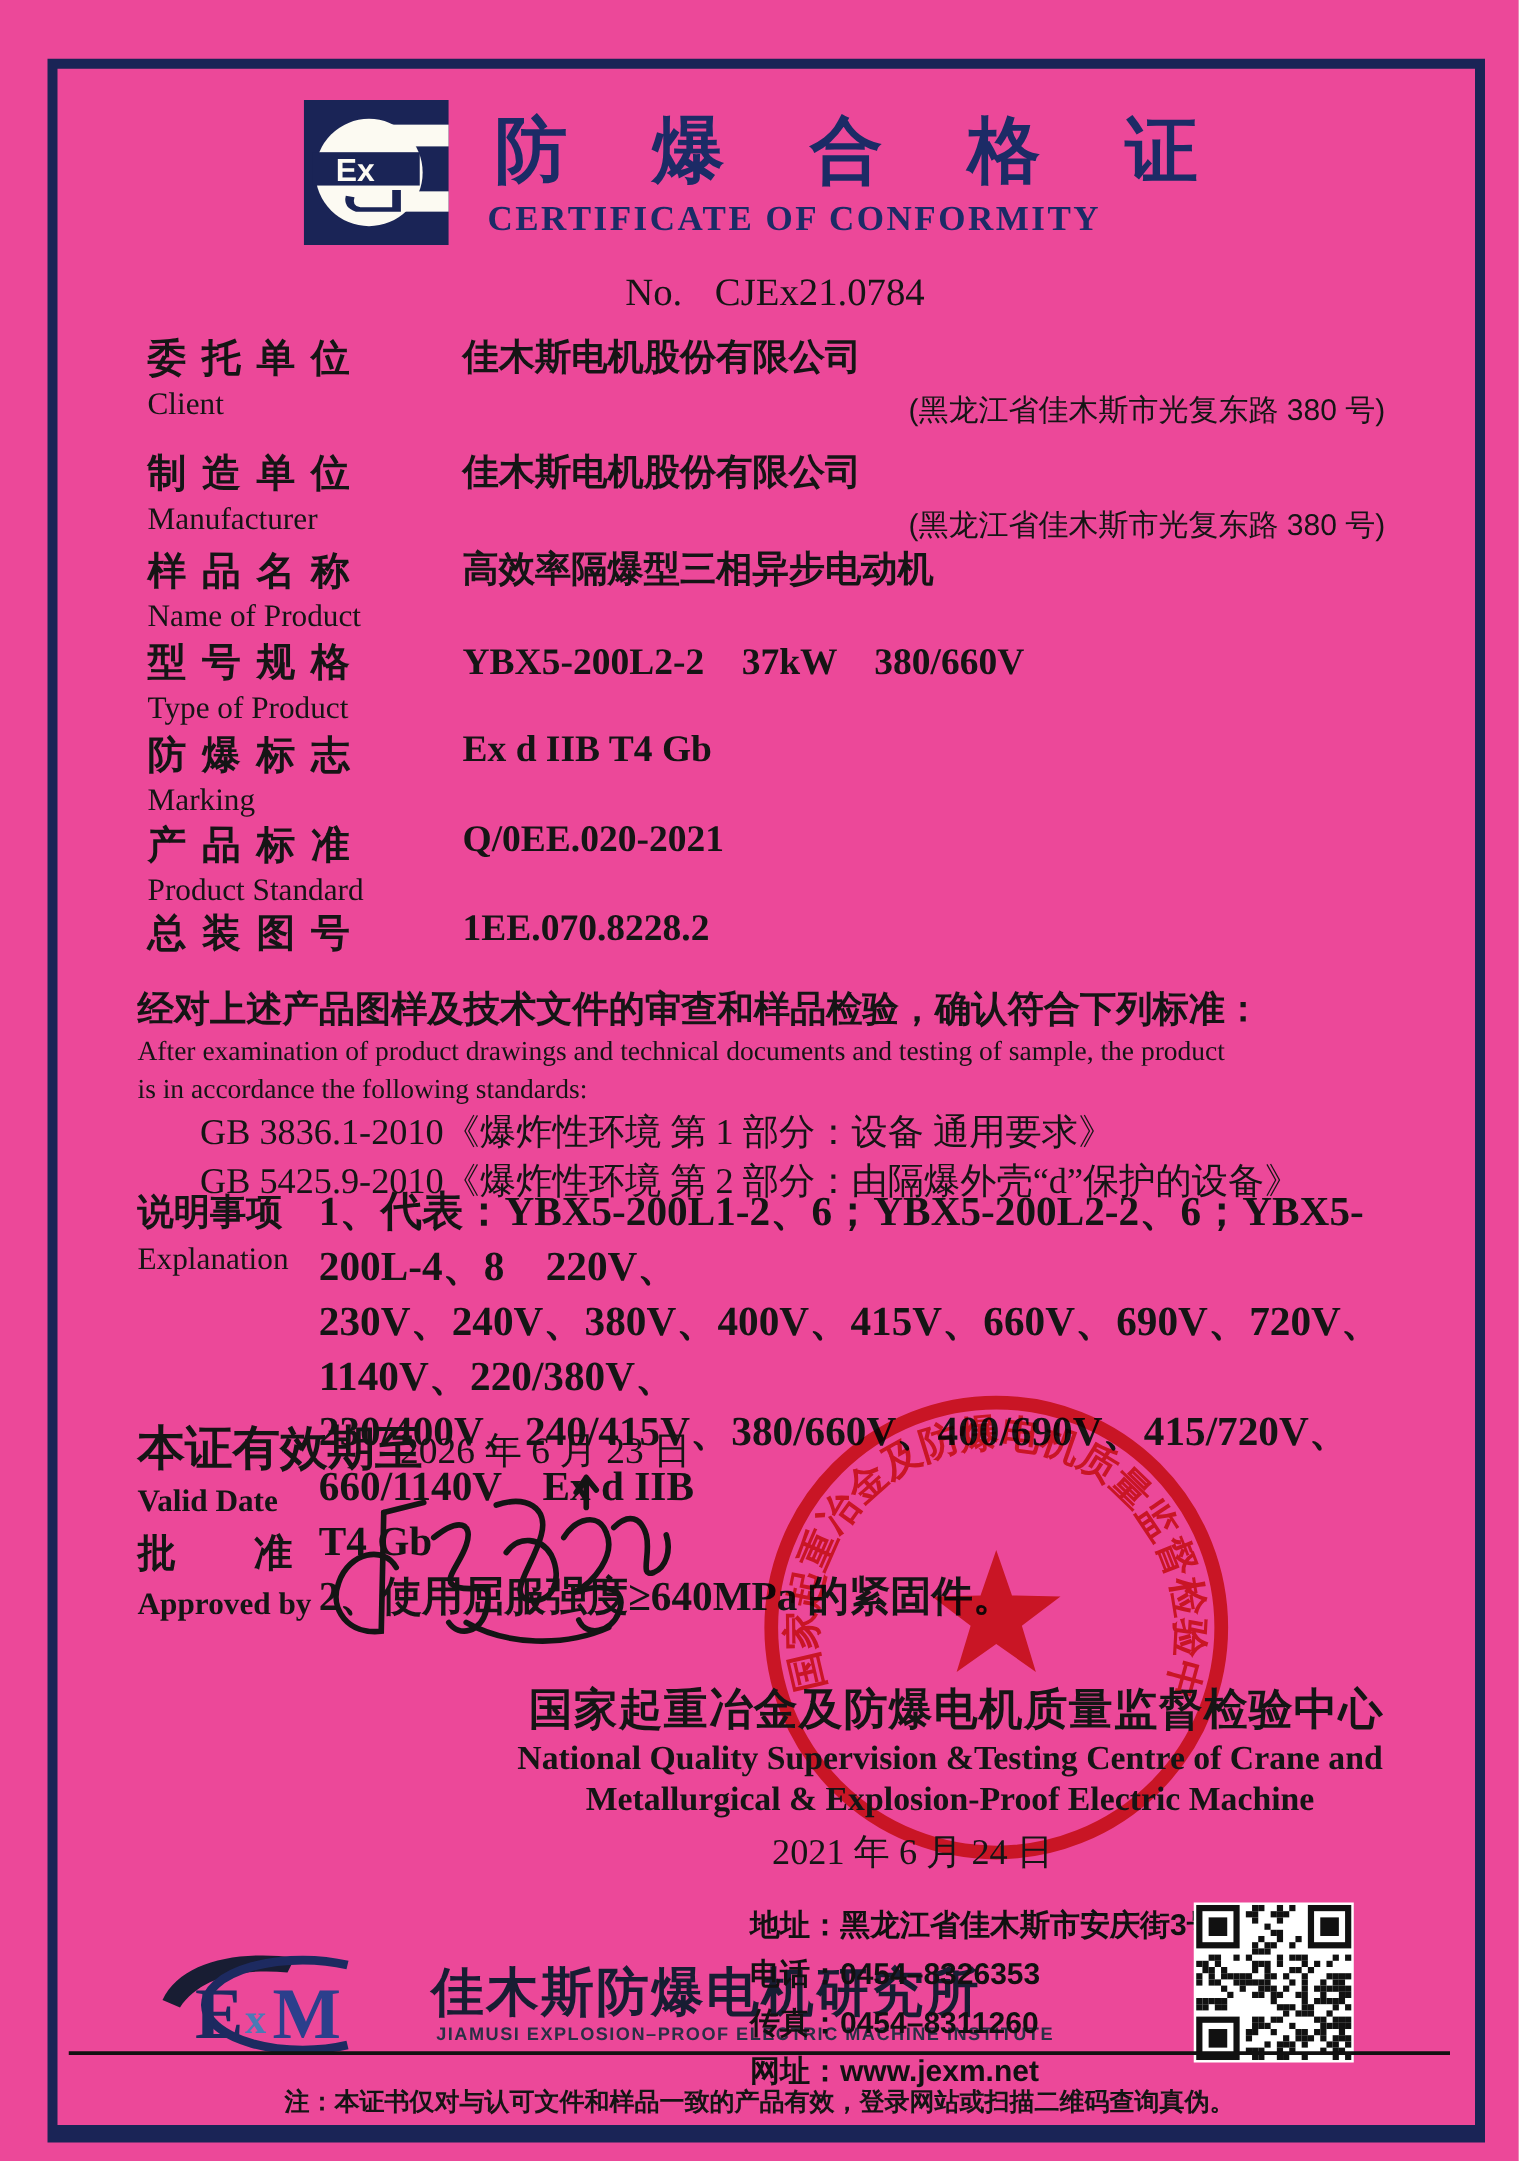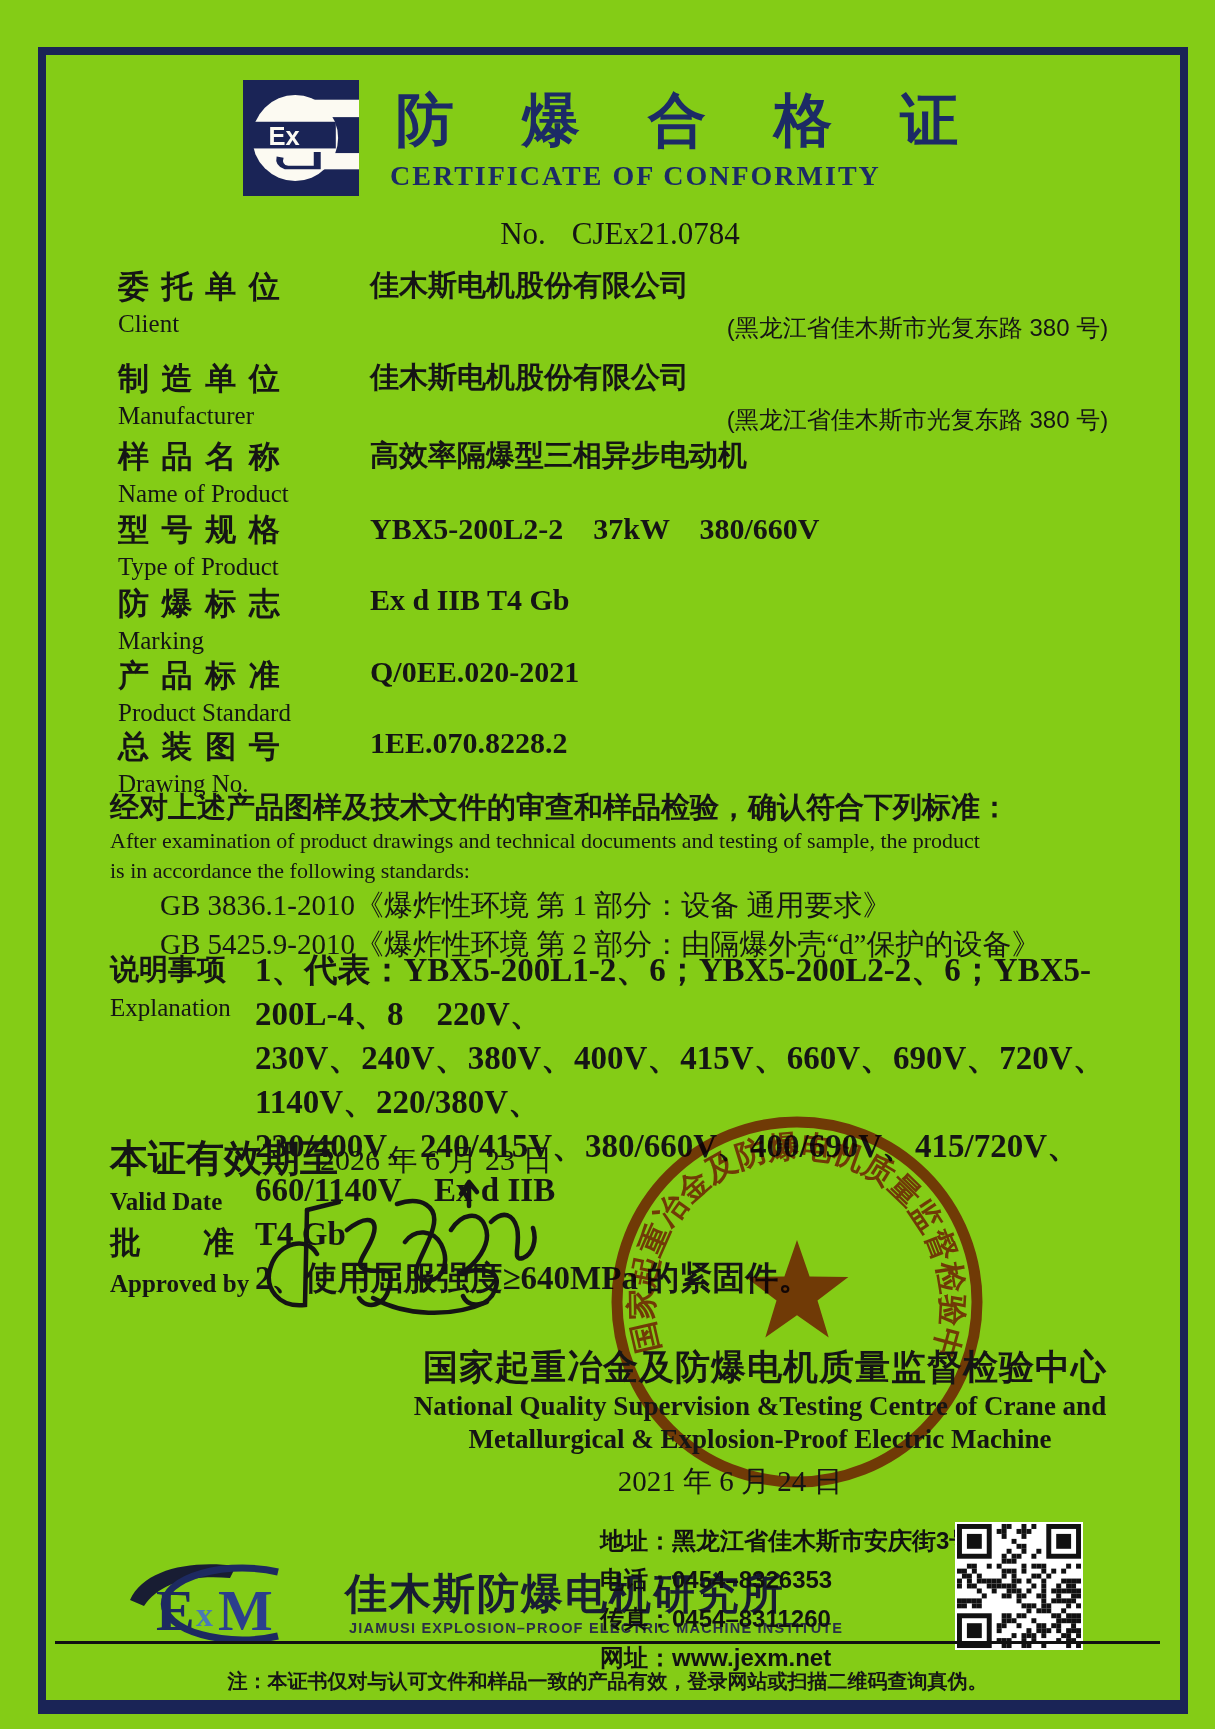--- a/index.html
+++ b/index.html
@@ -1,16 +1,16 @@
 <!DOCTYPE html>
 <html><head>
 <meta charset="utf-8">
 <style>
   html,body{margin:0;padding:0;background:#e8e6df;}
-  .page{position:relative;width:1215px;height:1729px;background:#84cc16;overflow:hidden;
+  .page{position:relative;width:1215px;height:1729px;background:#ec4899;overflow:hidden;
         font-family:"Liberation Serif", serif;color:#151515;}
   .frame{position:absolute;left:38px;top:47px;width:1134px;height:1645px;
          border:8px solid #1a2456;border-bottom-width:14px;pointer-events:none;}
   .abs{position:absolute;}
   .hei{font-family:"Liberation Sans", sans-serif;font-weight:bold;}
   .serif{font-family:"Liberation Serif", serif;}
   .navy{color:#1c2b66;}
 
   
   .title{left:390px;top:82px;width:600px;text-align:center;font-size:58px;letter-spacing:26px;}
@@ -114,21 +114,20 @@
     <div class="serif flabel-en">Marking</div>
     <div class="fval serifval serif">Ex d IIB T4 Gb</div>
   </div>
   <div class="abs frow" style="top:655px;">
     <div class="hei flabel-zh">产 品 标 准</div>
     <div class="serif flabel-en">Product Standard</div>
     <div class="fval serifval serif">Q/0EE.020-2021</div>
   </div>
   <div class="abs frow" style="top:726px;">
     <div class="hei flabel-zh">总 装 图 号</div>
-    <div class="serif flabel-en">Drawing No.</div>
     <div class="fval serifval serif">1EE.070.8228.2</div>
   </div>
 
   <div class="abs stmt-zh hei">经对上述产品图样及技术文件的审查和样品检验，确认符合下列标准：</div>
   <div class="abs stmt-en serif">
     <div>After examination of product drawings and technical documents and testing of sample, the product</div>
     <div>is in accordance the following standards:</div>
   </div>
   <div class="abs std serif" style="top:886px;">GB 3836.1-2010《爆炸性环境 第 1 部分：设备 通用要求》</div>
   <div class="abs std serif" style="top:925px;">GB 5425.9-2010《爆炸性环境 第 2 部分：由隔爆外壳“d”保护的设备》</div>

